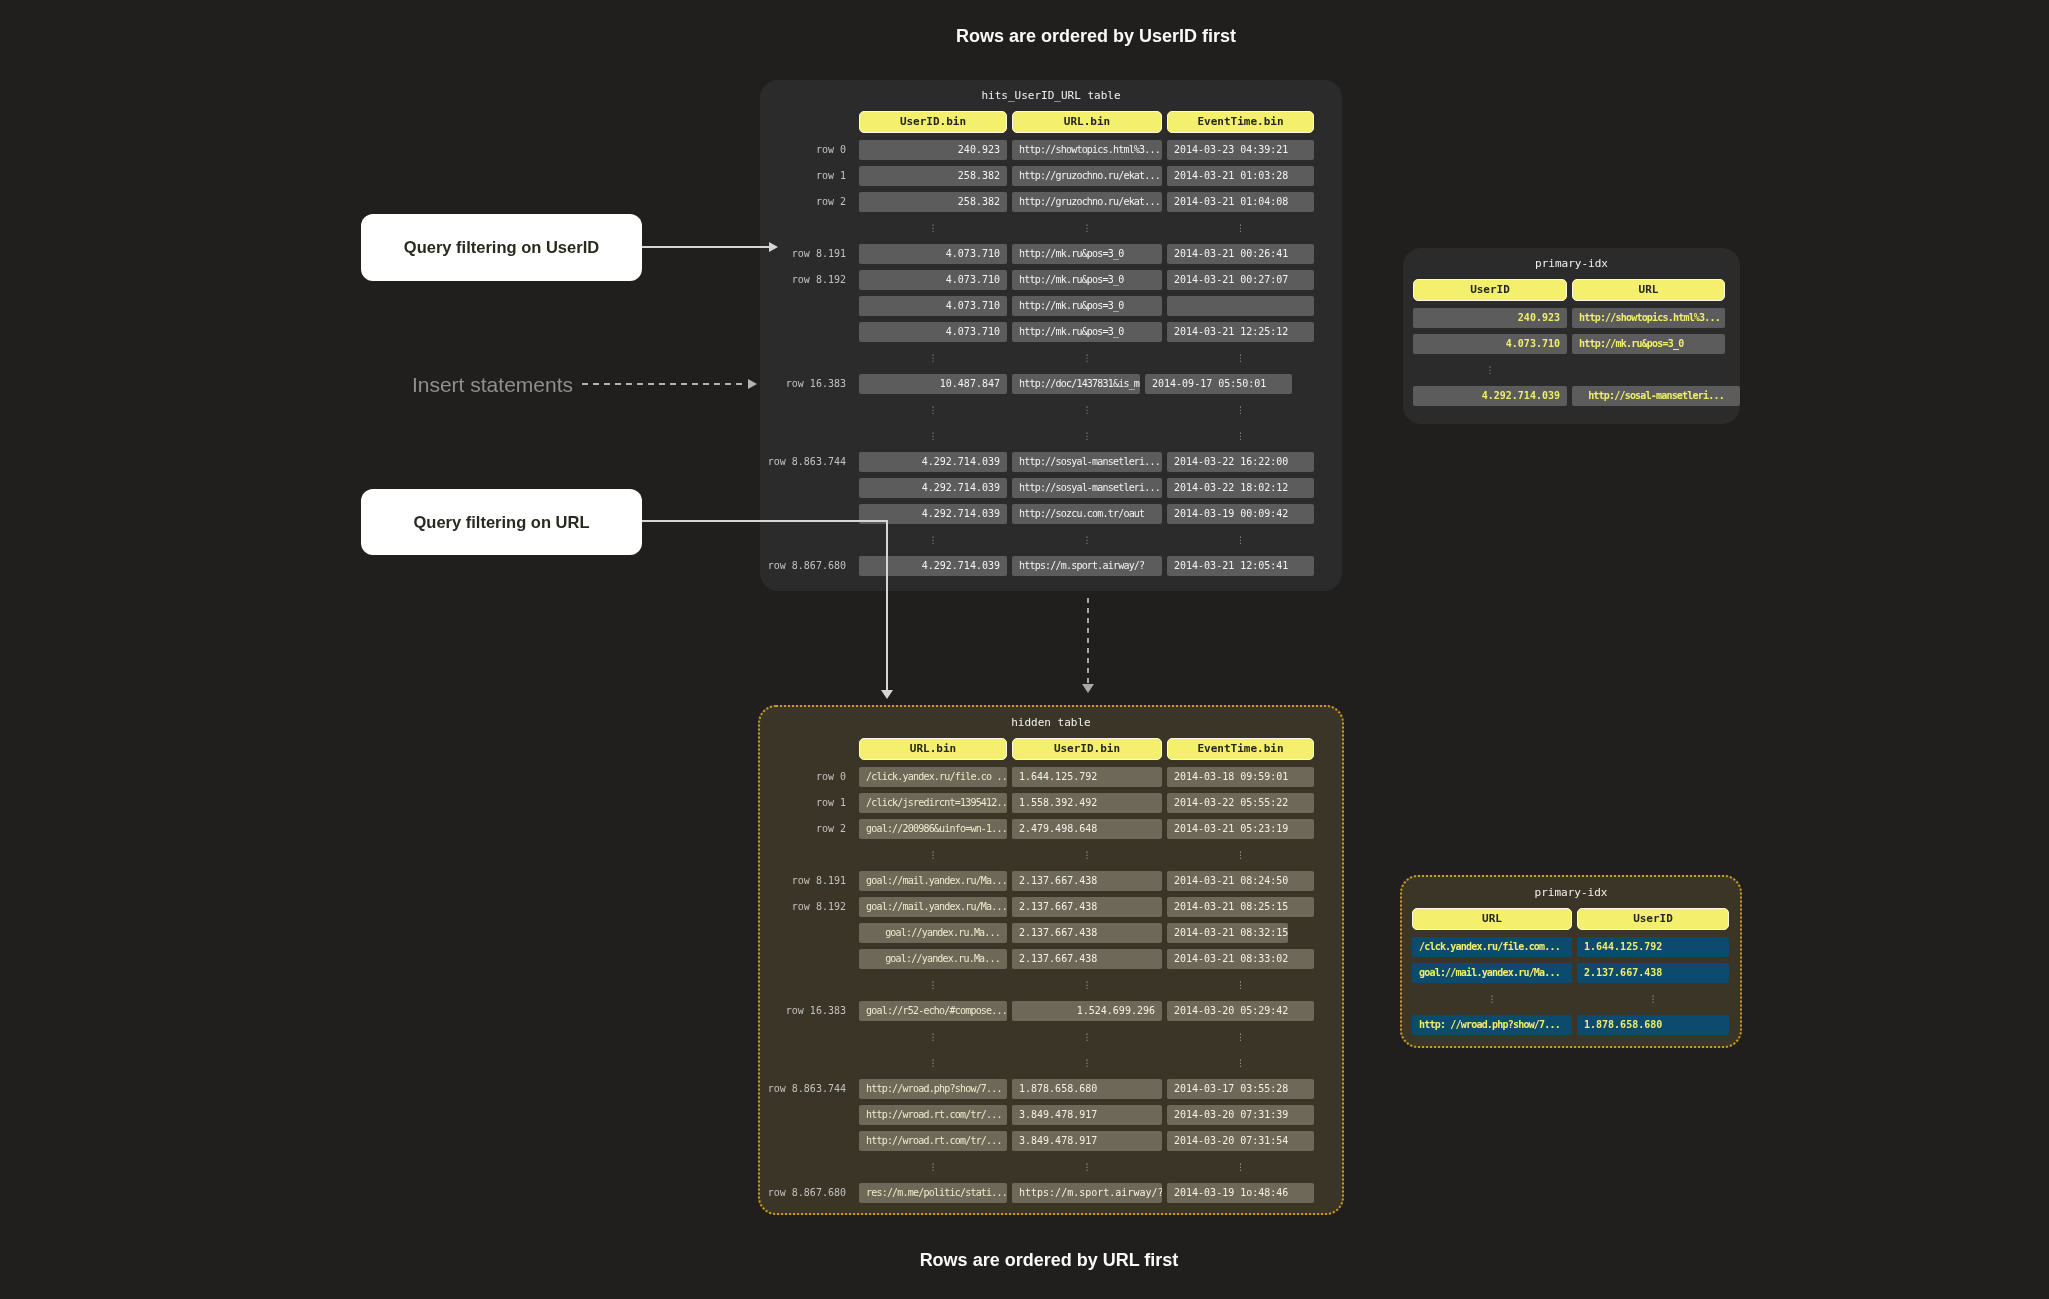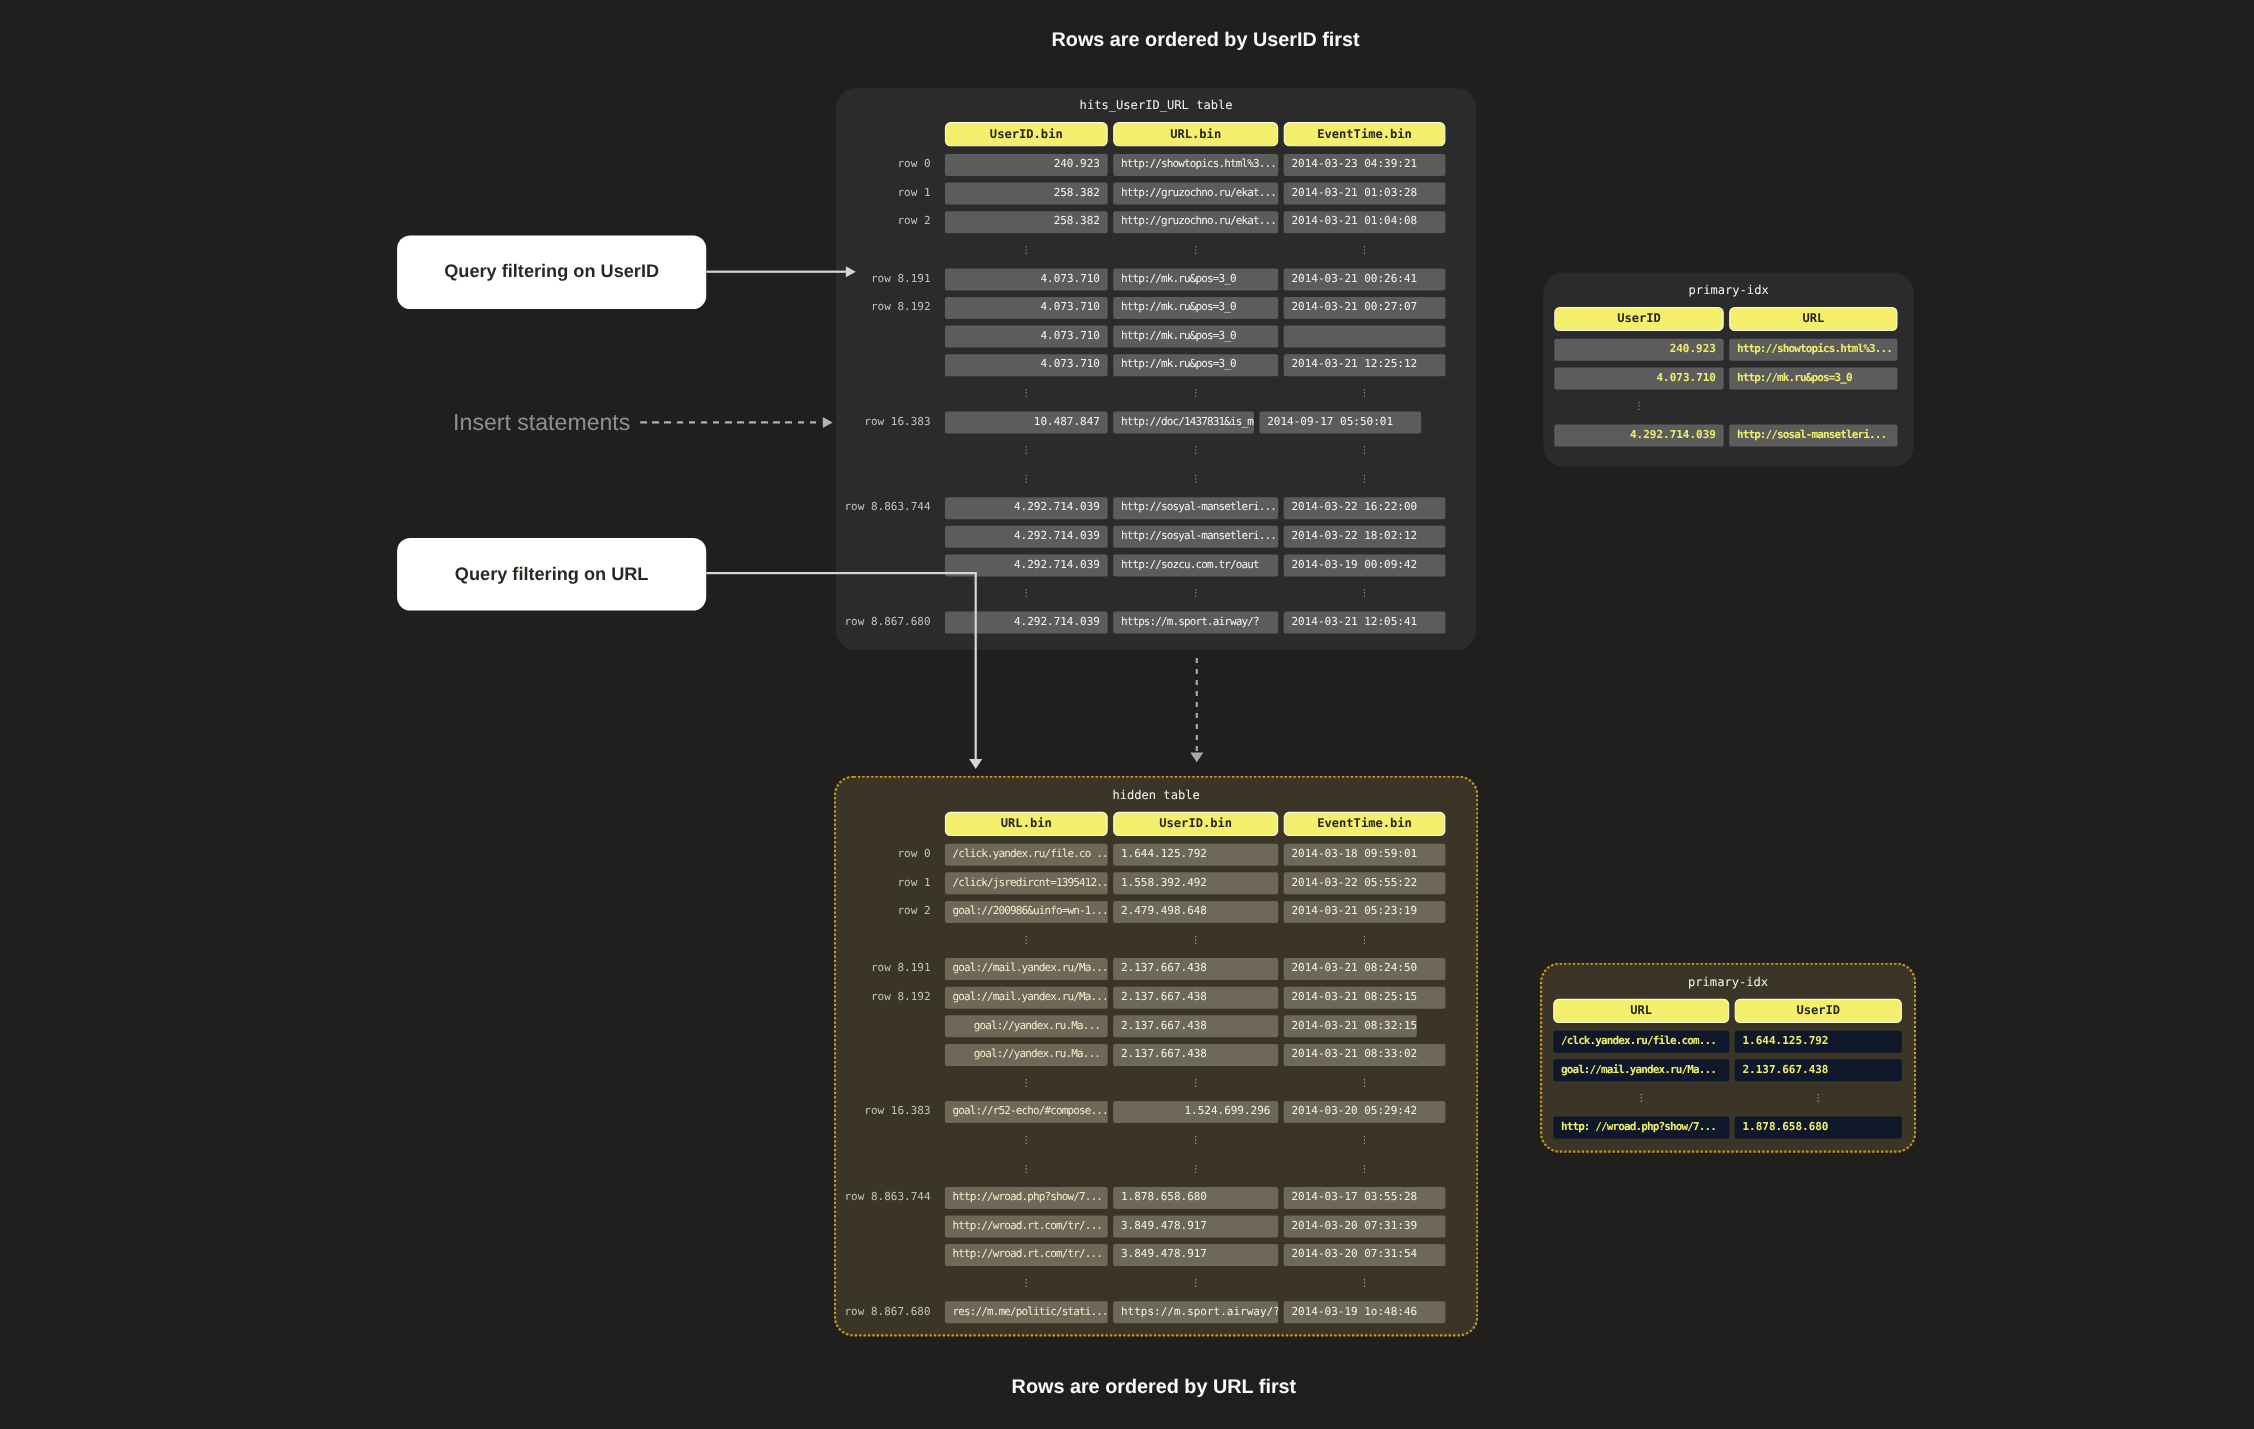--- a/index.html
+++ b/index.html
@@ -15,21 +15,21 @@
   .tbl-body{padding:0 0 0 0;}
   .trow{display:flex;gap:5px;height:20px;margin-bottom:6px;align-items:stretch;}
   .hrow{height:22px;margin-bottom:7px;}
   .rlabel{color:#c2c2c0;font-size:10px;text-align:right;line-height:20px;flex:none;padding-right:8px;box-sizing:border-box;}
   .hcell{flex:none;border-radius:5px;background:#f4f06e;border:1px solid #fbfae0;
          color:#262620;font-size:11px;font-weight:bold;text-align:center;line-height:20px;box-sizing:border-box;}
   .cell{flex:none;border-radius:2px;font-size:10px;line-height:20px;box-sizing:border-box;
         padding:0 7px;white-space:nowrap;overflow:hidden;}
   .c-gray{background:#5c5c5c;color:#f4f4f2;}
   .c-olive{background:#6d6857;color:#f3f2e8;}
-  .c-olive2{background:#0f172a;}
+  .c-olive2{background:#0c4a6e;}
   .t-yellow{color:#f0ee6a;font-weight:bold;}
   .t-tight{letter-spacing:-0.8px;}
   .t-cream{color:#efeccd;}
   .dotcol{flex:none;text-align:center;font-size:9px;line-height:20px;}
   .d-gray{color:#9a9a9a;}
   .d-olive{color:#b3ae99;}
 
   
   .big-title{position:absolute;color:#fafafa;font-size:18px;font-weight:bold;text-align:center;width:420px;}
   .note{position:absolute;font-size:21px;font-weight:normal;line-height:23px;}
@@ -294,21 +294,21 @@
         <div class="trow">
           <div class="cell mono c-gray t-yellow" style="width: 154px; text-align: right;">4.073.710</div>
           <div class="cell mono c-gray t-yellow t-tight" style="width: 153px; text-align: left;">http://mk.ru&amp;pos=3_0</div>
         </div>
         <div class="trow">
           <div class="dotcol mono d-gray" style="width: 154px;">⋮</div>
           <div class="dotcol mono d-gray" style="width: 153px;"></div>
         </div>
         <div class="trow">
           <div class="cell mono c-gray t-yellow" style="width: 154px; text-align: right;">4.292.714.039</div>
-          <div class="cell mono c-gray t-yellow t-tight" style="width: 153px; text-align: left;">http://sosal-mansetleri...</div>
+          <div class="cell mono c-gray t-yellow t-tight" style="width: 168px; text-align: center;">http://sosal-mansetleri...</div>
         </div>
       </div>
   </div>
 
   <div class="panel p-olive" style="left:1400px;top:875px;width:342px;height:173px;padding:0 10px;">
     <div class="tbl-title mono">primary-idx</div>
     <div class="tbl-body">
         <div class="trow hrow">
           <div class="hcell mono" style="width: 160px; line-height: 20px;">URL</div>
           <div class="hcell mono" style="width: 152px; line-height: 20px;">UserID</div>

